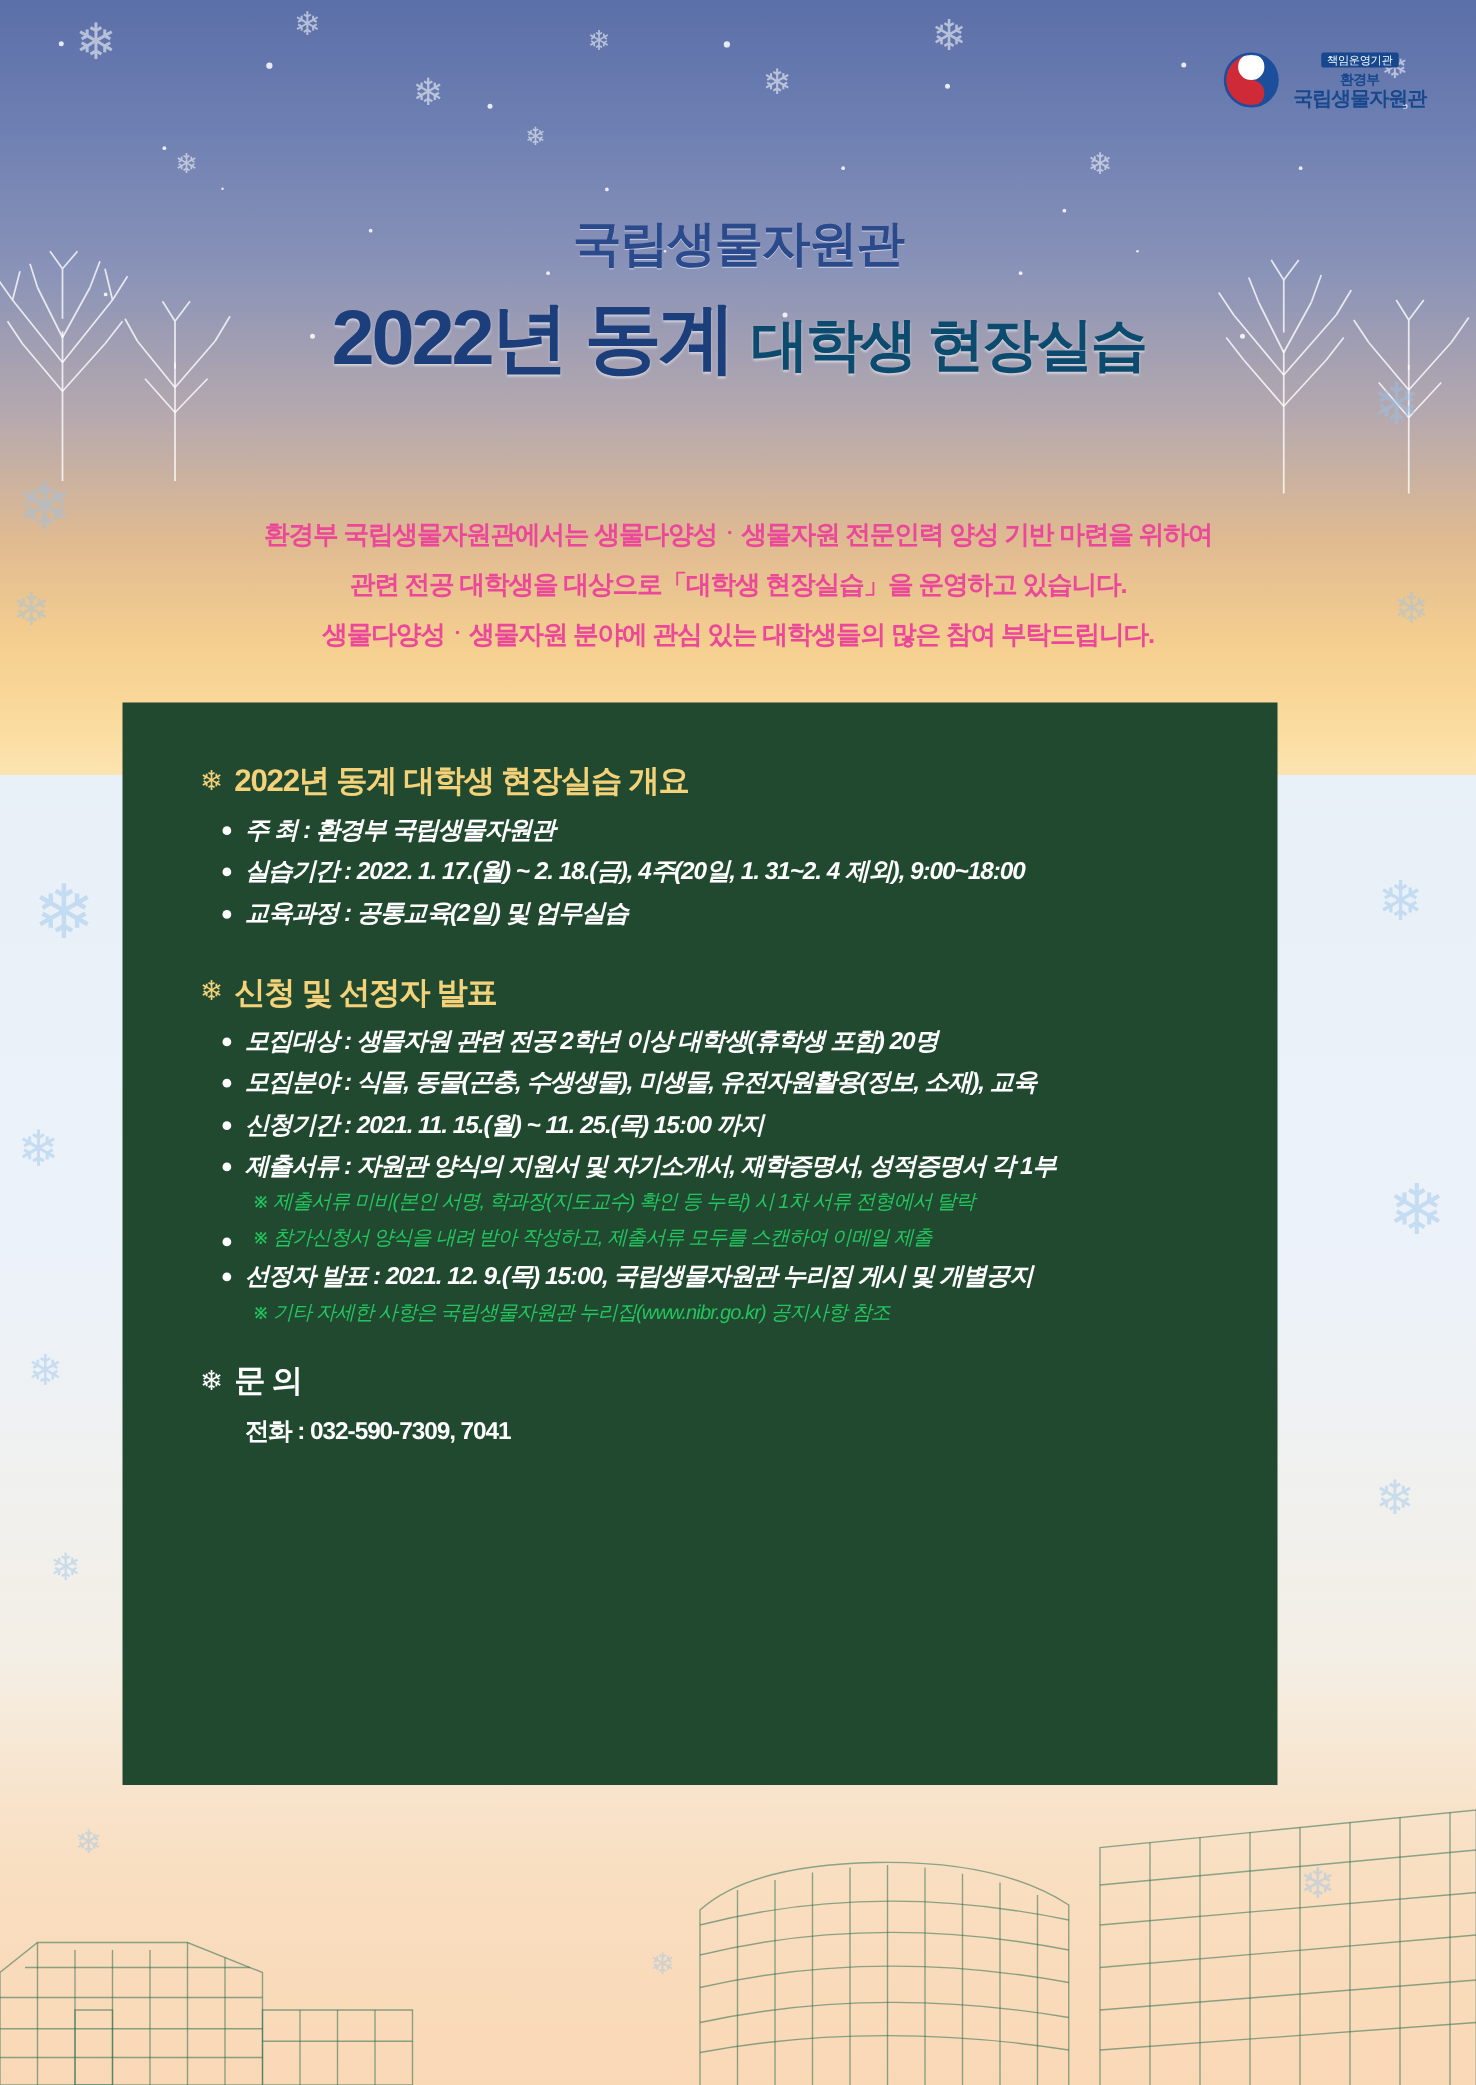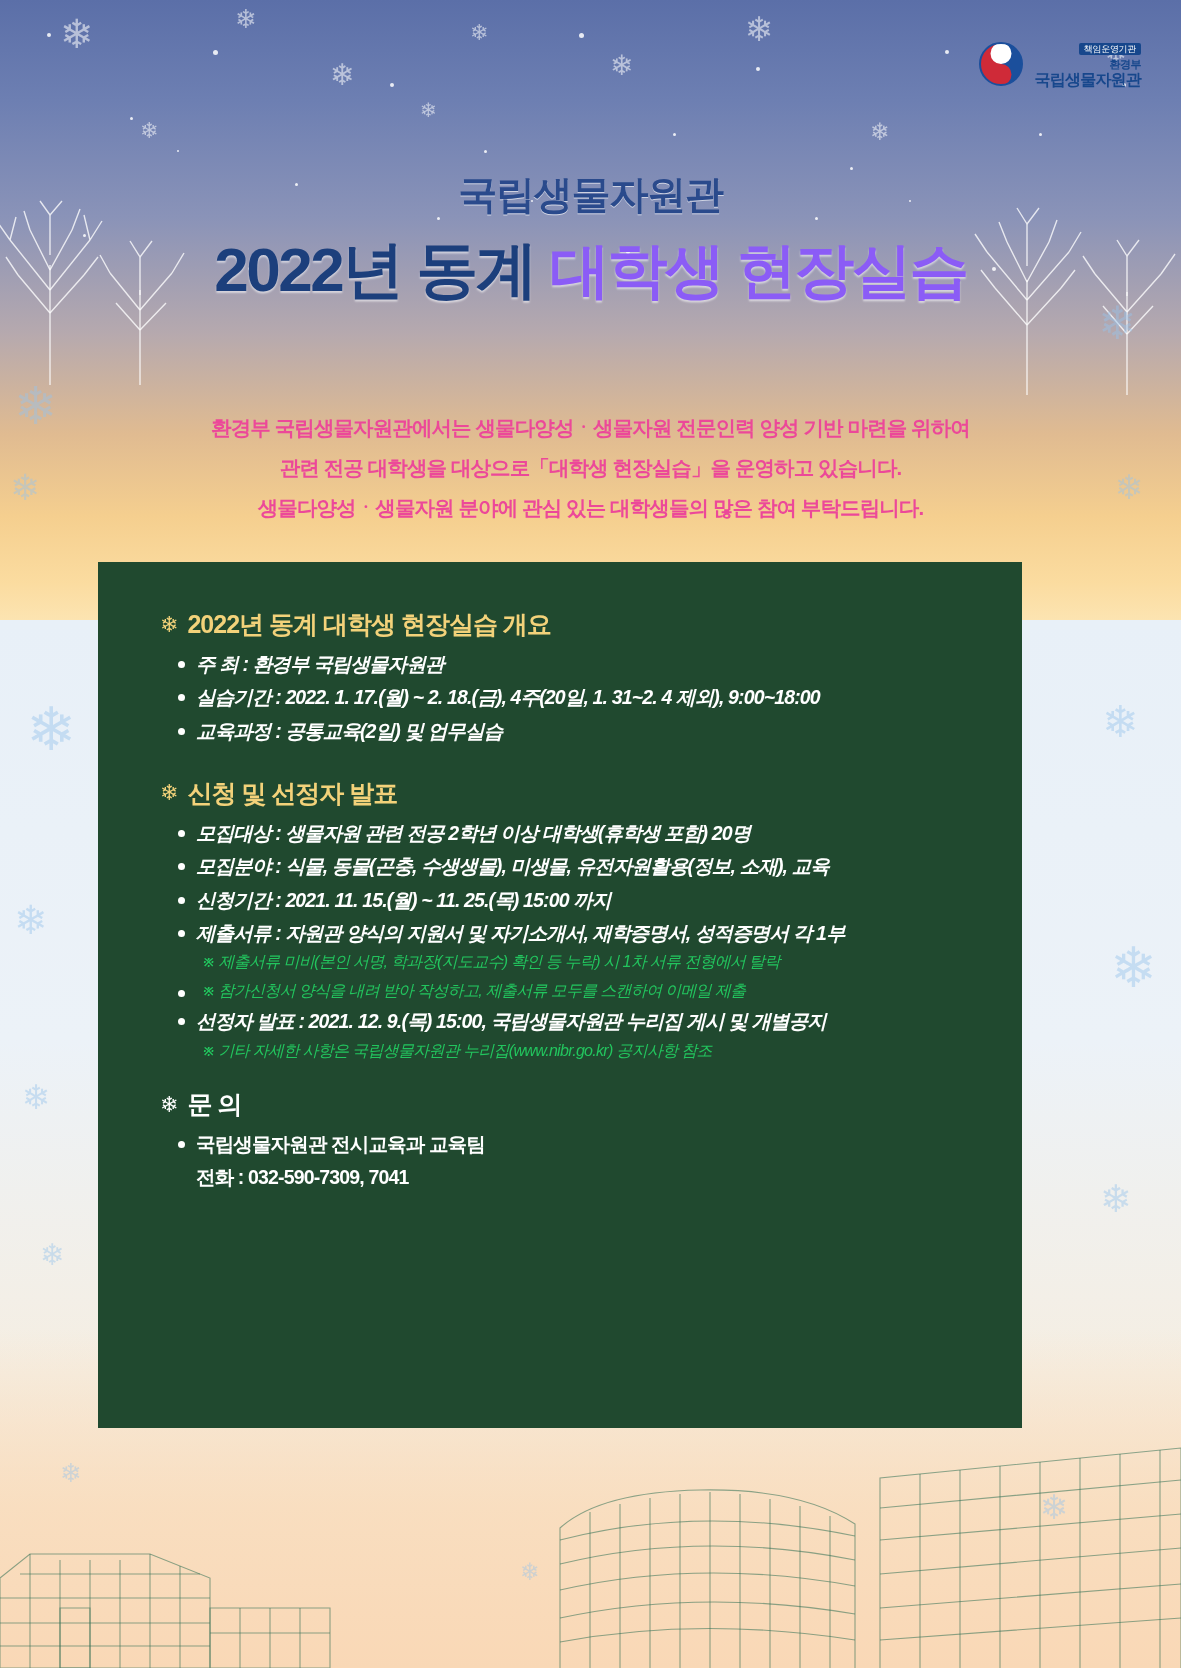--- a/index.html
+++ b/index.html
@@ -79,40 +79,40 @@
     position:absolute; left:0; right:0; bottom:0; height: 390px;
     pointer-events:none;
   }
 
   
   .logo {
     position:absolute; top: 38px; right: 40px;
     display:flex; align-items:center; gap:10px;
   }
   .logo-mark { width: 48px; height: 48px; }
-  .logo-text { text-align:right; line-height:1.12; }
+  .logo-text { text-align:center; line-height:1.12; }
   .logo-text .l1 {
     font-size: 9px; color:#fff; background:#17478c;
     display:inline-block; padding:1px 5px; border-radius:2px; letter-spacing:-0.3px;
   }
   .logo-text .l2 { font-size: 11px; color:#17478c; font-weight:700; letter-spacing:-0.5px; margin-top:2px;}
   .logo-text .l3 { font-size: 16px; color:#17478c; font-weight:700; letter-spacing:-0.8px; margin-top:1px;}
 
   
   .title-block { position:absolute; top: 168px; left:0; right:0; text-align:center; }
   .title-sub {
     font-size: 39px; font-weight: 700; color:#2a4a8c; letter-spacing:-1.2px;
     text-shadow: 0 1px 0 rgba(255,255,255,0.6);
   }
   .title-main {
     margin-top: 6px;
     font-size: 62px; font-weight: 800; color:#1c3f7c; letter-spacing:-2.5px;
     text-shadow: 0 2px 2px rgba(255,255,255,0.55);
   }
-  .title-main .em { font-size: 60px; color:#8b5cf6;text-align:center; }
+  .title-main .em { font-size: 46px; color:#0c4a6e;text-align:center; }
 
   
   .intro {
     position:absolute; top: 408px; left:0; right:0;
     text-align:center; color:#ec4899;
     font-size: 20.5px; font-weight:700; line-height: 1.95; letter-spacing:-0.9px;
   }
 
   
   .green-box {
@@ -333,18 +333,17 @@
       </ul>
     </div>
 
     <div class="gap-md"></div>
 
     <div class="sect">
       <div class="sect-head plain">
         <span class="snow-mark">❄</span>
         <span>문    의</span>
       </div>
-      <div class="contact-line bullet">국립생물자원관 전시교육과 교육팀</div>
       <div class="contact-line indent">전화 : 032-590-7309, 7041</div>
     </div>
 
   </div>
 </div>
 
 </body></html>

